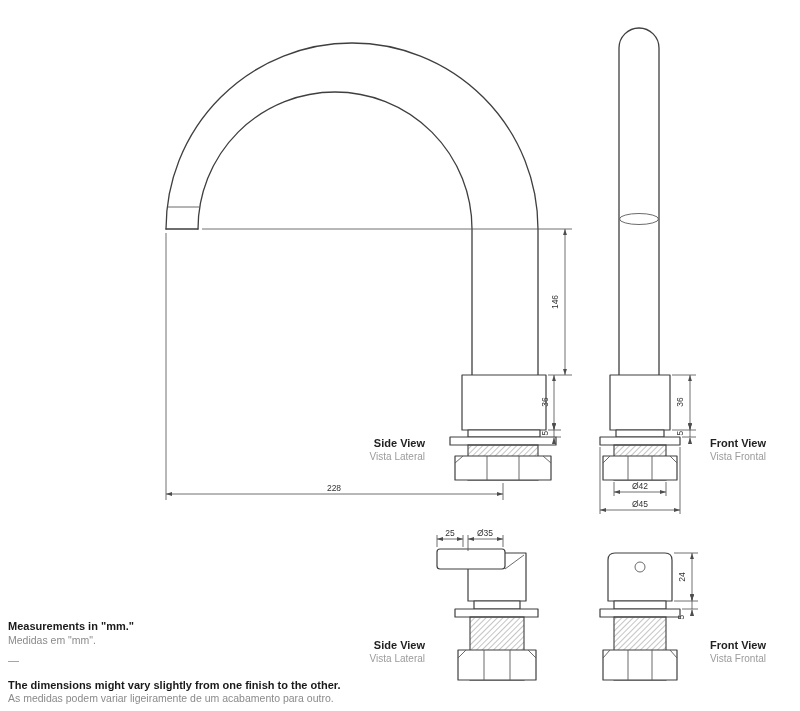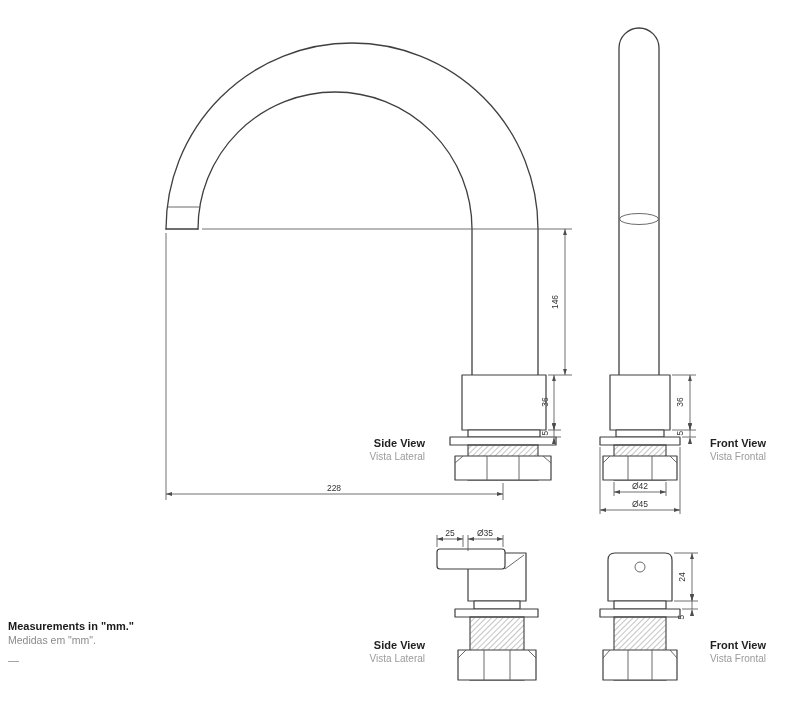--- a/index.html
+++ b/index.html
@@ -144,15 +144,17 @@
     <text class="vsub" x="425" y="662" text-anchor="end">Vista Lateral</text>
     <text class="vtitle" x="710" y="649">Front View</text>
     <text class="vsub" x="710" y="662">Vista Frontal</text>
   </g>
 </svg>
 
   <div class="notes">
     <div class="note-en">Measurements in "mm."</div>
     <div class="note-pt">Medidas em "mm".</div>
     <div class="note-sep">—</div>
+    <div class="note-en">The dimensions might vary slightly from one finish to the other.</div>
+    <div class="note-pt">As medidas podem variar ligeiramente de um acabamento para outro.</div>
   </div>
 
 </div>
 
 </body></html>

